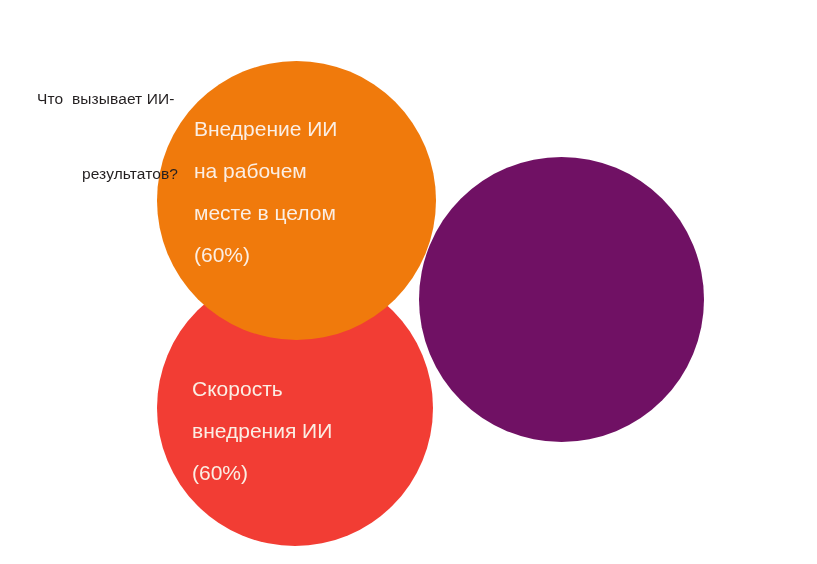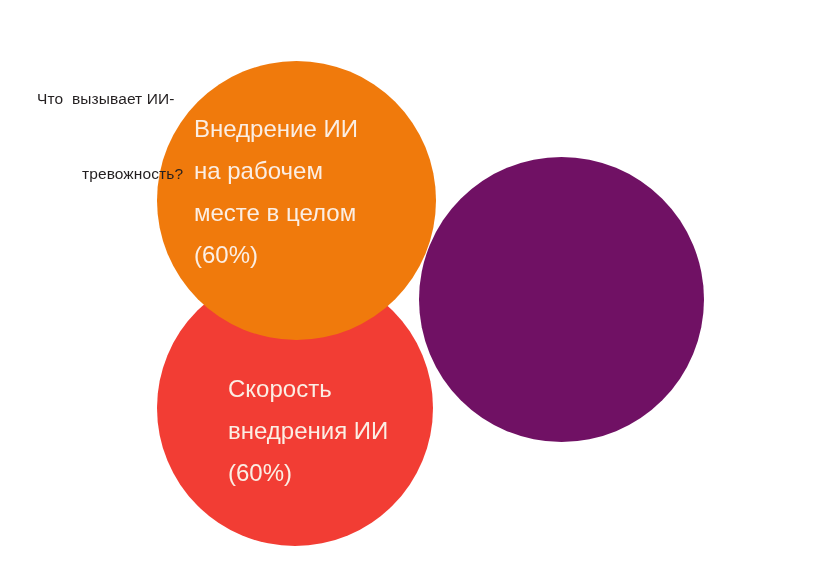--- a/index.html
+++ b/index.html
@@ -48,41 +48,40 @@
 
   
   .bubble {
     position: absolute;
     border-radius: 50%;
     box-sizing: border-box;
   }
 
   .bubble-label {
     position: absolute;
-    font-size: 24px;
+    font-size: 21px;
     line-height: 42px;
     white-space: pre-line;
     color: #fbeee4;
   }
 
   
   #bubble-red {
     left: 153px;
     top: 270px;
     width: 276px;
     height: 276px;
     background: #f23d34;
     z-index: 10;
   }
   #label-red {
     left: 188px;
     top: 368px;
     width: 230px;
     z-index: 11;
-    margin-left: 36px;
   }
 
   
   #bubble-purple {
     left: 415px;
     top: 157px;
     width: 285px;
     height: 285px;
     background: #701164;
     z-index: 20;
@@ -110,21 +109,21 @@
     z-index: 31;
   }
 </style>
 </head>
 <body>
 
 <div id="canvas">
 
   <div class="title-block">
     <span class="title-line-1">Что  вызывает ИИ-</span>
-    <span class="title-line-2">тревожность?</span>
+    <span class="title-line-2">результатов?</span>
   </div>
 
   <div class="bubble" id="bubble-red"></div>
   <div class="bubble-label" id="label-red">Скорость
 внедрения ИИ
 (60%)</div>
 
   <div class="bubble" id="bubble-purple"></div>
 
   <div class="bubble" id="bubble-orange"></div>

